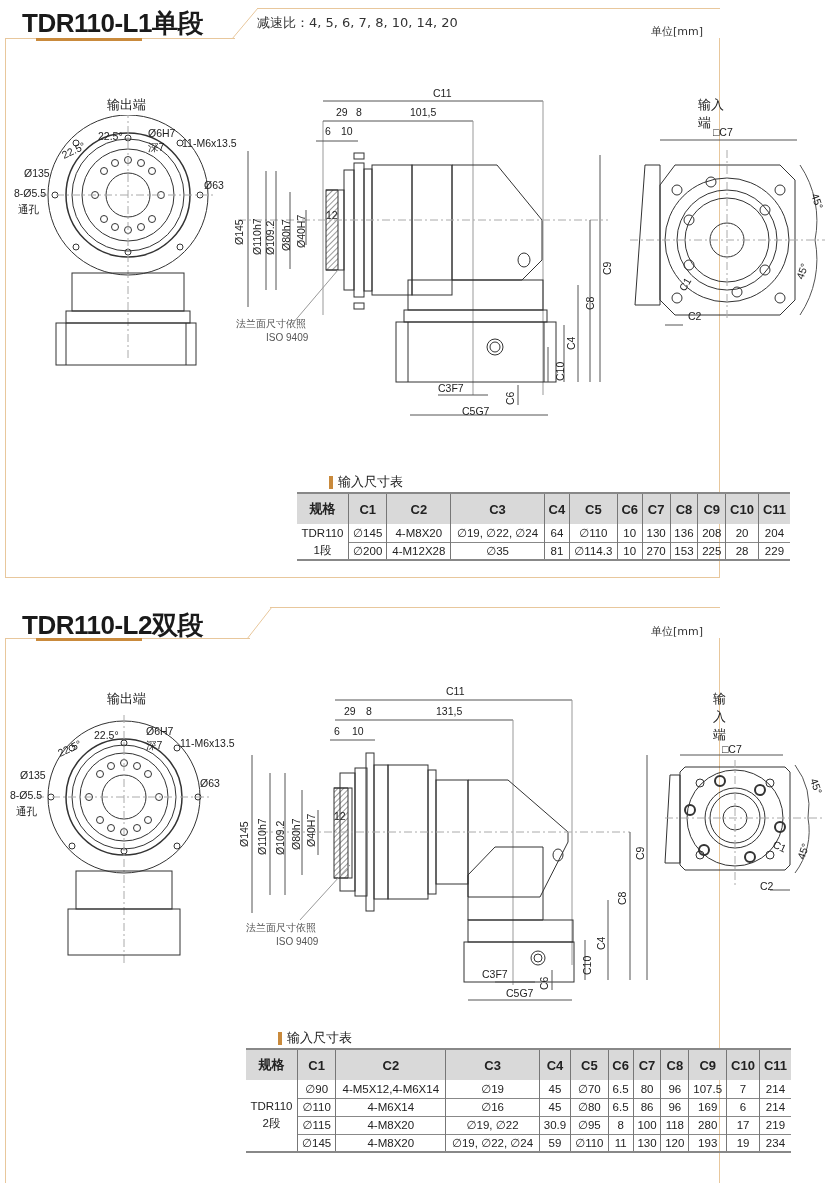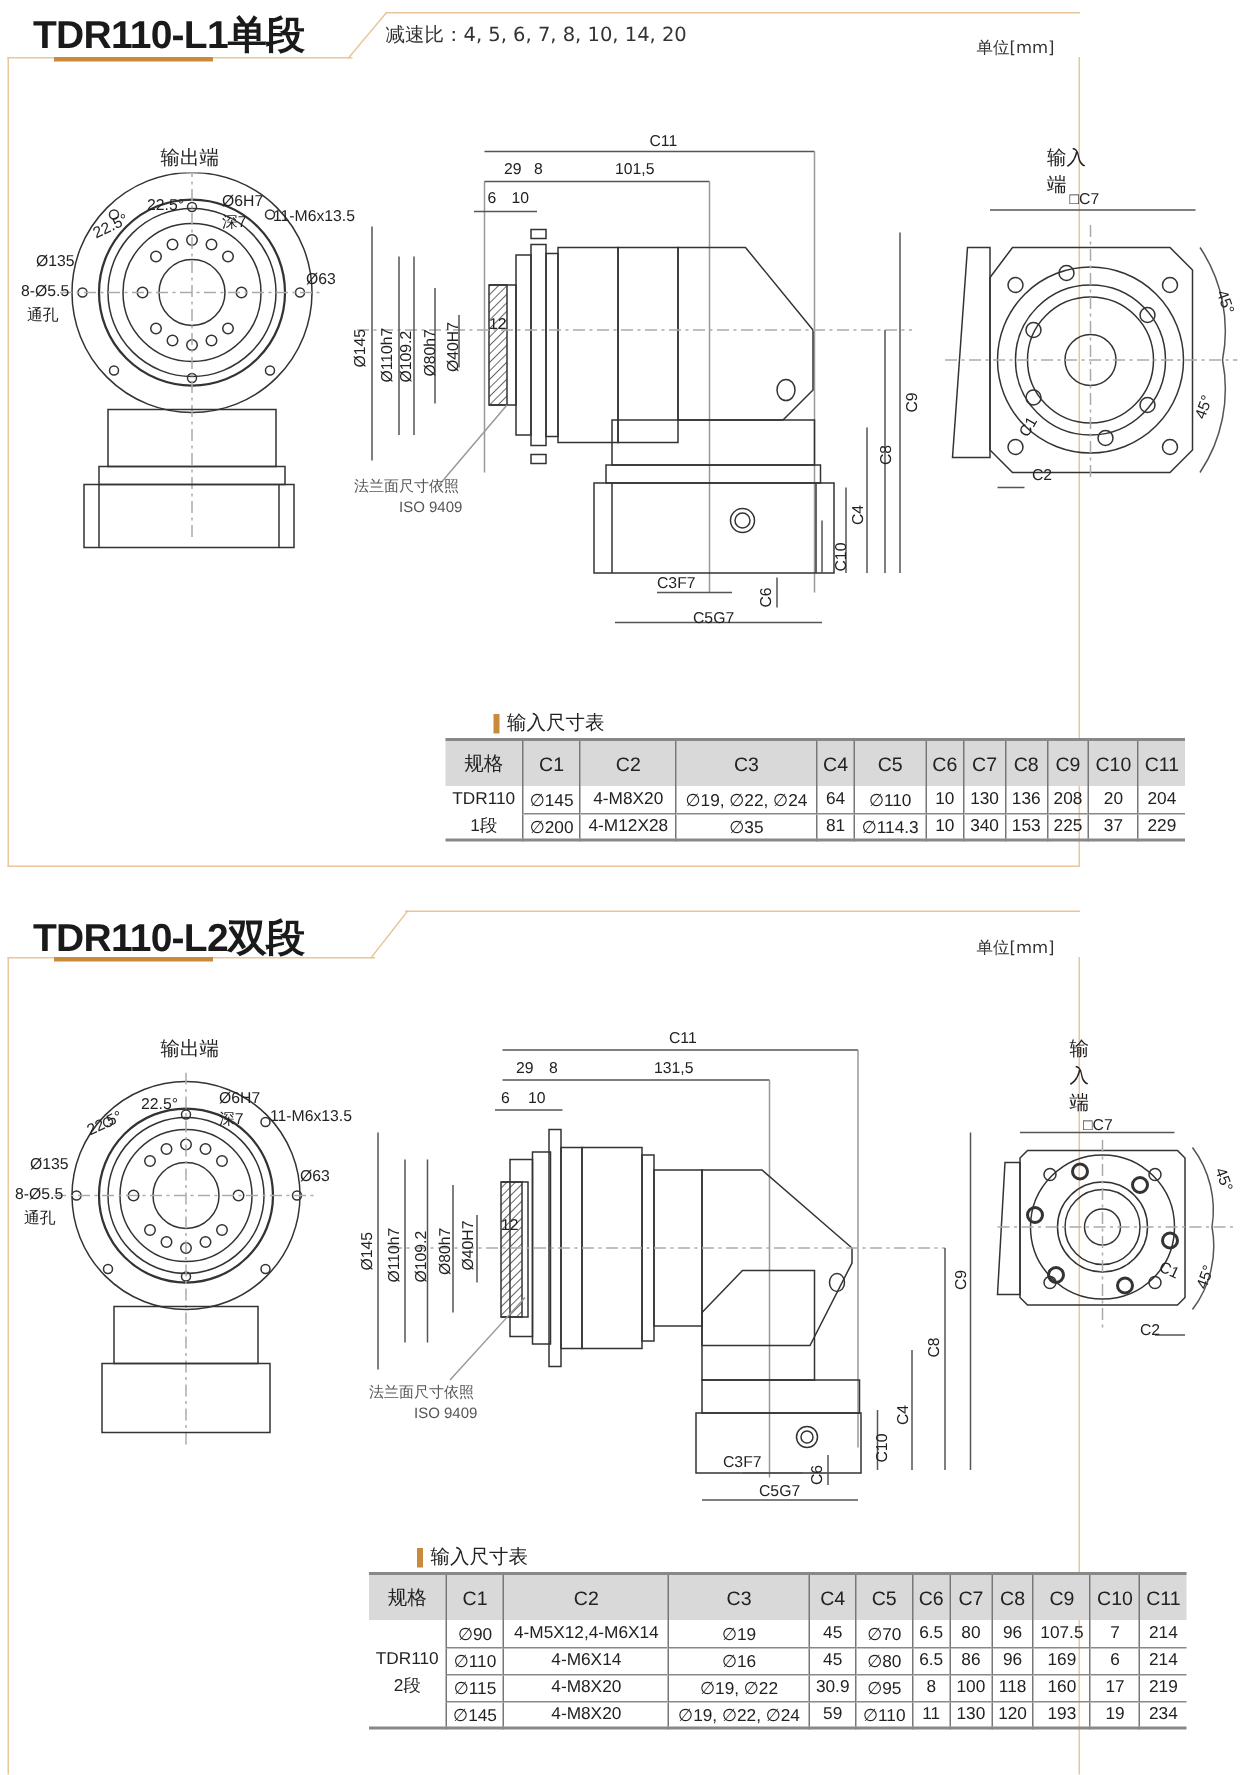--- a/index.html
+++ b/index.html
@@ -9,21 +9,21 @@
   .frame-top { position: absolute; height: 1px; background: #e8c79c; }
   .title { position: absolute; left: 22px; font-size: 26px; font-weight: bold; color: #1a1a1a; letter-spacing: -0.5px; font-family: "Liberation Sans", "DejaVu Sans", sans-serif; }
   .title-underline { position: absolute; left: 22px; width: 106px; height: 3px; background: #c98a3c; }
   .ratio { position: absolute; left: 257px; font-size: 13px; color: #333; font-family: "DejaVu Sans", sans-serif; }
   .unit { position: absolute; right: 22px; font-size: 11px; color: #333; font-family: "DejaVu Sans", sans-serif; margin-left: 24px; }
   .view-label { position: absolute; font-size: 13px; color: #222; font-family: "DejaVu Sans", sans-serif; }
   .drawing { position: absolute; }
   .table-title { position: absolute; font-size: 13px; color: #222; font-family: "DejaVu Sans", sans-serif; display: flex; align-items: center; gap: 5px; padding-left: 32px; }
   .table-title .bar { width: 4px; height: 13px; background: #c98a3c; display: inline-block; }
   table.spec { position: absolute; border-collapse: collapse; font-size: 11.5px; font-family: "Liberation Sans", sans-serif; color: #222; border-top: 2px solid #888; border-bottom: 2px solid #888; }
-  table.spec th { background: #d9d9d9; font-weight: normal; font-size: 13px; padding: 6px 3px; border-left: 1px solid #777; height: 18px; }
+  table.spec th { background: #d9d9d9; font-weight: bold; font-size: 13px; padding: 6px 3px; border-left: 1px solid #777; height: 18px; }
   table.spec th:first-child { border-left: none; }
   table.spec td { padding: 1px 3px; text-align: center; border-left: 1px solid #777; border-top: 1px solid #888; height: 18px; white-space: nowrap; }
   table.spec td.spec-name { border-left: none; border-top: none; }
   table.spec tr.first td { border-top: none; }
   svg text { font-family: "Liberation Sans", sans-serif; }
 </style>
 </head>
 <body>
 
 <div class="section" style="top:0; height:580px;">
@@ -238,24 +238,24 @@
         <td>204</td>
       </tr>
       <tr>
         <td class="spec-name">1段</td>
         <td>∅200</td>
         <td>4-M12X28</td>
         <td>∅35</td>
         <td>81</td>
         <td>∅114.3</td>
         <td>10</td>
-        <td>340</td>
+        <td>270</td>
         <td>153</td>
         <td>225</td>
-        <td>37</td>
+        <td>28</td>
         <td>229</td>
       </tr>
     </tbody>
   </table>
 </div>
 
 <div class="section" style="top:600px; height:583px;">
   <div class="frame-top" style="left:270px; right:5px; top:7px;"></div>
   <div class="frame-top" style="left:5px; width:245px; top:38px;"></div>
   <svg style="position:absolute; left:245px; top:6px;" width="30" height="34">
@@ -472,21 +472,21 @@
       </tr>
       <tr>
         <td>∅115</td>
         <td>4-M8X20</td>
         <td>∅19, ∅22</td>
         <td>30.9</td>
         <td>∅95</td>
         <td>8</td>
         <td>100</td>
         <td>118</td>
-        <td>160</td>
+        <td>280</td>
         <td>17</td>
         <td>219</td>
       </tr>
       <tr>
         <td>∅145</td>
         <td>4-M8X20</td>
         <td>∅19, ∅22, ∅24</td>
         <td>59</td>
         <td>∅110</td>
         <td>11</td>

